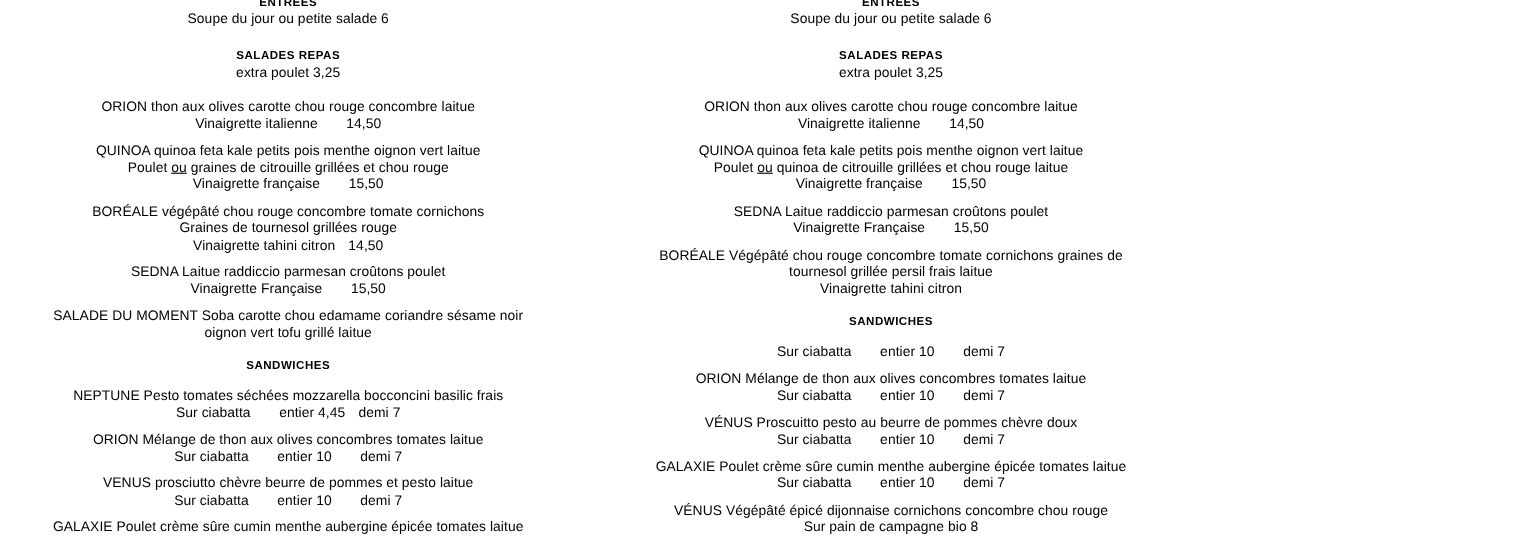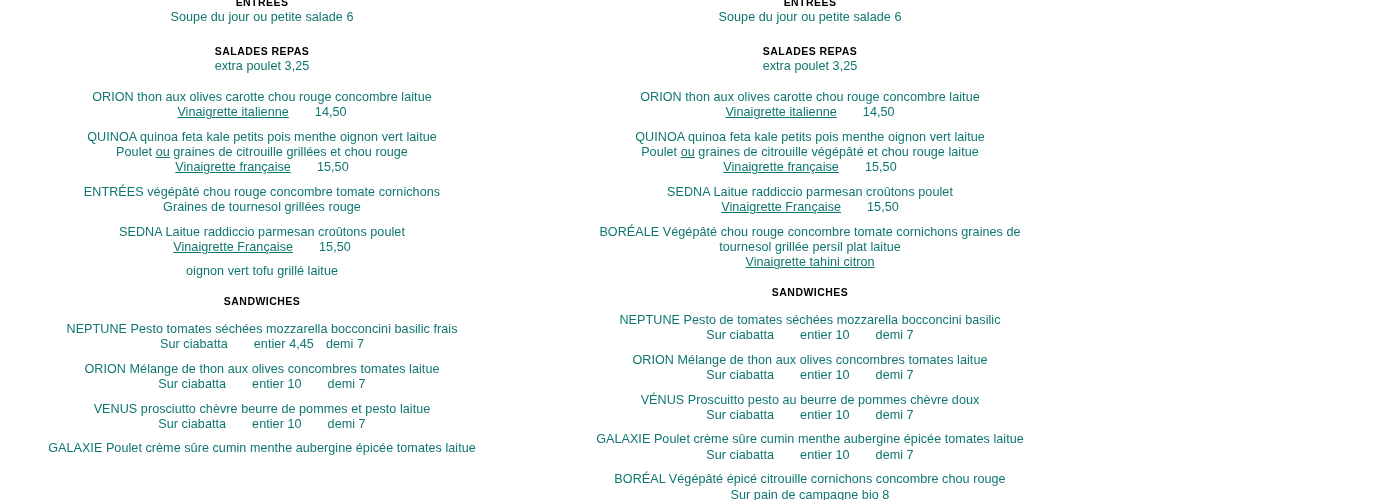--- a/index.html
+++ b/index.html
@@ -44,25 +44,24 @@
     color: #000000;
   }
   .item {
     text-align: center;
   }
   .line {
     font-size: 12.6px;
     line-height: 15.4px;
     letter-spacing: 0.05px;
     white-space: nowrap;
-    color: #0f766e;
+    color: #000000;
   }
   .sub {
     display: inline;
-    text-decoration: underline;
   }
   .price {
     display: inline;
   }
   .gap-s  { height: 9px; }
   .gap-m  { height: 15px; }
   .gap-l  { height: 20px; }
   u.ul { }
   .spacer-px { display: inline-block; width: 26px; }
   .spacer-px-sm { display: inline-block; width: 12px; }
@@ -96,34 +95,36 @@
 
       <div class="item">
         <div class="line">QUINOA quinoa feta kale petits pois menthe oignon vert laitue</div>
         <div class="line"><span>Poulet </span><u class="ul">ou</u><span> graines de citrouille grillées et chou rouge</span></div>
         <div class="line"><span class="sub">Vinaigrette française</span><span class="spacer-px"></span><span class="price">15,50</span></div>
       </div>
 
       <div class="gap-s"></div>
 
       <div class="item">
-        <div class="line">ENTRÉES végépâté chou rouge concombre tomate cornichons</div>
+        <div class="line">BORÉALE végépâté chou rouge concombre tomate cornichons</div>
         <div class="line">Graines de tournesol grillées rouge</div>
+        <div class="line"><span class="sub">Vinaigrette tahini citron</span><span class="spacer-px-sm"></span><span class="price">14,50</span></div>
       </div>
 
       <div class="gap-s"></div>
 
       <div class="item">
         <div class="line">SEDNA Laitue raddiccio parmesan croûtons poulet</div>
         <div class="line"><span class="sub">Vinaigrette Française</span><span class="spacer-px"></span><span class="price">15,50</span></div>
       </div>
 
       <div class="gap-s"></div>
 
       <div class="item">
+        <div class="line">SALADE DU MOMENT Soba carotte chou edamame coriandre sésame noir</div>
         <div class="line">oignon vert tofu grillé laitue</div>
       </div>
     </div>
 
     <div class="gap-m"></div>
 
     <div class="menu-section">
       <div class="section-header">SANDWICHES</div>
 
       <div class="gap-m"></div>
@@ -174,49 +175,48 @@
 
       <div class="item">
         <div class="line">ORION thon aux olives carotte chou rouge concombre laitue</div>
         <div class="line"><span class="sub">Vinaigrette italienne</span><span class="spacer-px"></span><span class="price">14,50</span></div>
       </div>
 
       <div class="gap-s"></div>
 
       <div class="item">
         <div class="line">QUINOA quinoa feta kale petits pois menthe oignon vert laitue</div>
-        <div class="line"><span>Poulet </span><u class="ul">ou</u><span> graines de citrouille végépâté et chou rouge laitue</span></div>
+        <div class="line"><span>Poulet </span><u class="ul">ou</u><span> quinoa de citrouille grillées et chou rouge laitue</span></div>
         <div class="line"><span class="sub">Vinaigrette française</span><span class="spacer-px"></span><span class="price">15,50</span></div>
       </div>
 
       <div class="gap-s"></div>
 
       <div class="item">
         <div class="line">SEDNA Laitue raddiccio parmesan croûtons poulet</div>
         <div class="line"><span class="sub">Vinaigrette Française</span><span class="spacer-px"></span><span class="price">15,50</span></div>
       </div>
 
       <div class="gap-s"></div>
 
       <div class="item">
         <div class="line">BORÉALE Végépâté chou rouge concombre tomate cornichons graines de</div>
-        <div class="line">tournesol grillée persil plat laitue</div>
+        <div class="line">tournesol grillée persil frais laitue</div>
         <div class="line"><span class="sub">Vinaigrette tahini citron</span></div>
       </div>
     </div>
 
     <div class="gap-m"></div>
 
     <div class="menu-section">
       <div class="section-header">SANDWICHES</div>
 
       <div class="gap-m"></div>
 
       <div class="item">
-        <div class="line">NEPTUNE Pesto de tomates séchées mozzarella bocconcini basilic</div>
         <div class="line"><span>Sur ciabatta</span><span class="spacer-px"></span><span>entier 10</span><span class="spacer-px"></span><span>demi 7</span></div>
       </div>
 
       <div class="gap-s"></div>
 
       <div class="item">
         <div class="line">ORION Mélange de thon aux olives concombres tomates laitue</div>
         <div class="line"><span>Sur ciabatta</span><span class="spacer-px"></span><span>entier 10</span><span class="spacer-px"></span><span>demi 7</span></div>
       </div>
 
@@ -230,20 +230,20 @@
       <div class="gap-s"></div>
 
       <div class="item">
         <div class="line">GALAXIE Poulet crème sûre cumin menthe aubergine épicée tomates laitue</div>
         <div class="line"><span>Sur ciabatta</span><span class="spacer-px"></span><span>entier 10</span><span class="spacer-px"></span><span>demi 7</span></div>
       </div>
 
       <div class="gap-s"></div>
 
       <div class="item">
-        <div class="line">BORÉAL Végépâté épicé citrouille cornichons concombre chou  rouge</div>
+        <div class="line">VÉNUS Végépâté épicé dijonnaise cornichons concombre chou  rouge</div>
         <div class="line">Sur pain de campagne bio 8</div>
       </div>
 
     </div>
   </div>
 
 </div>
 
 </body></html>

